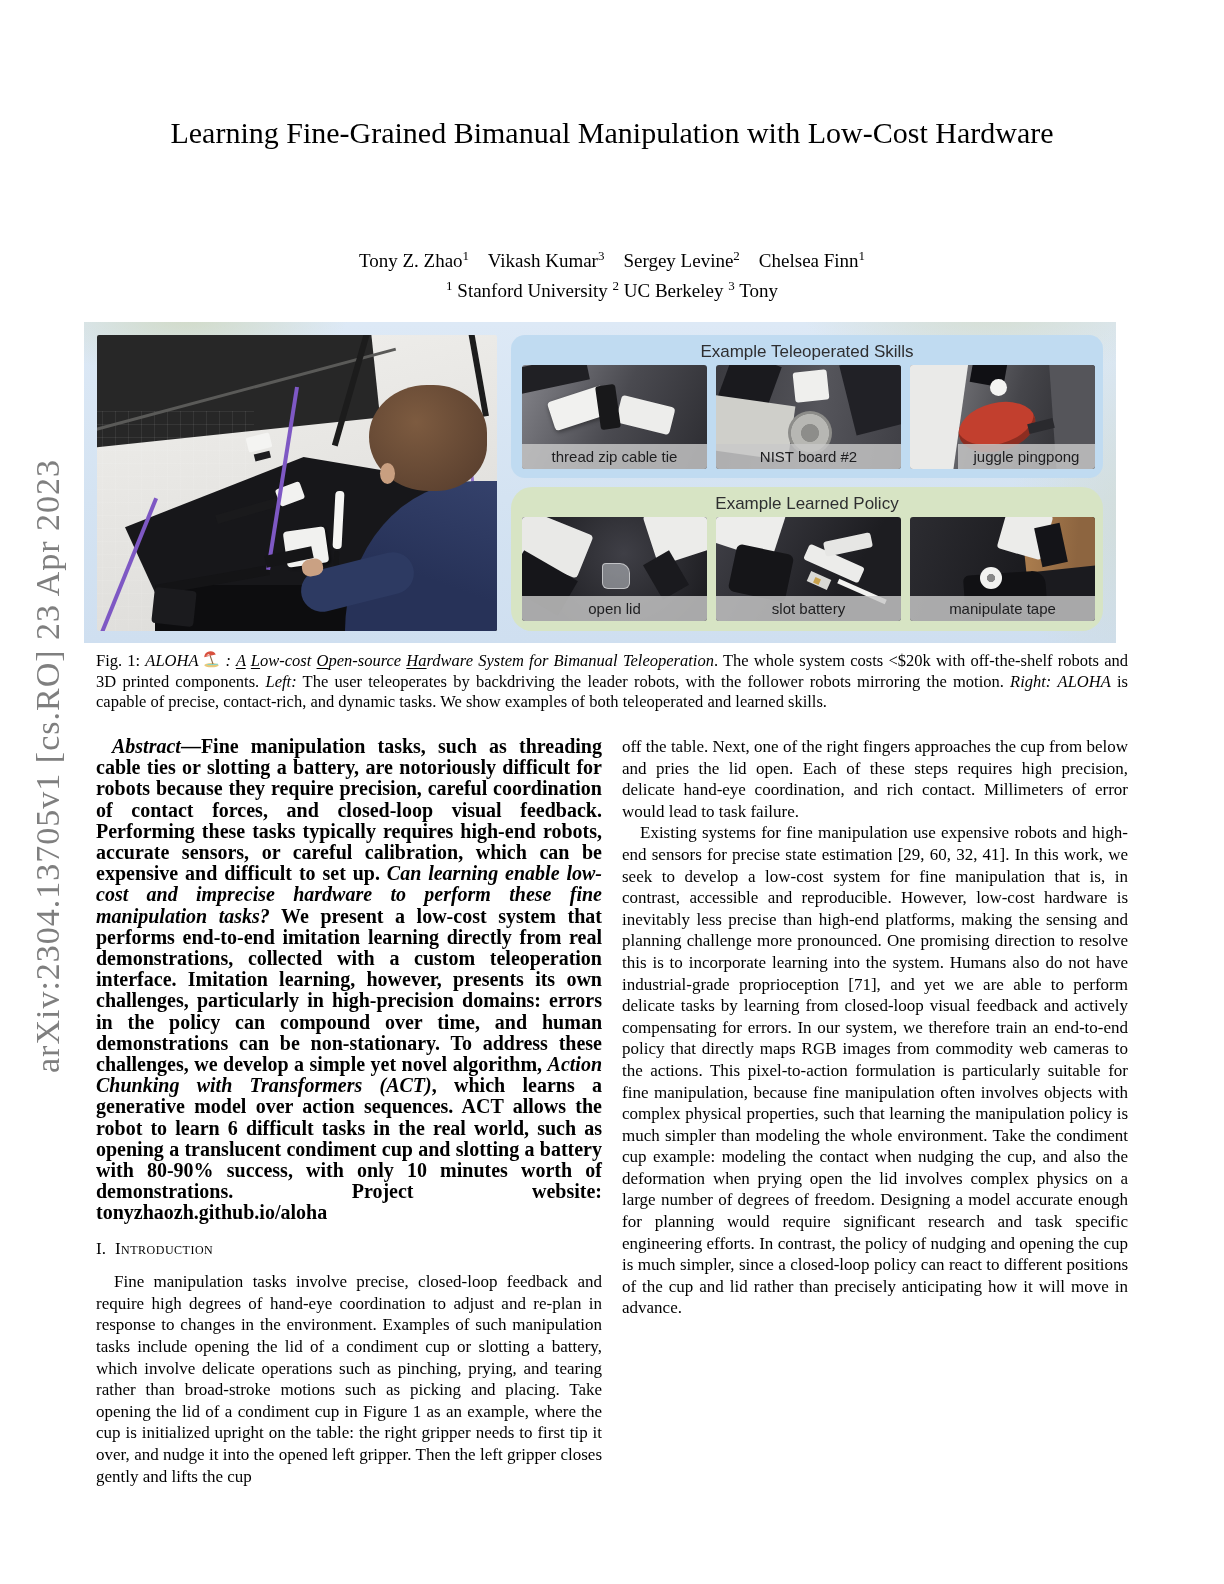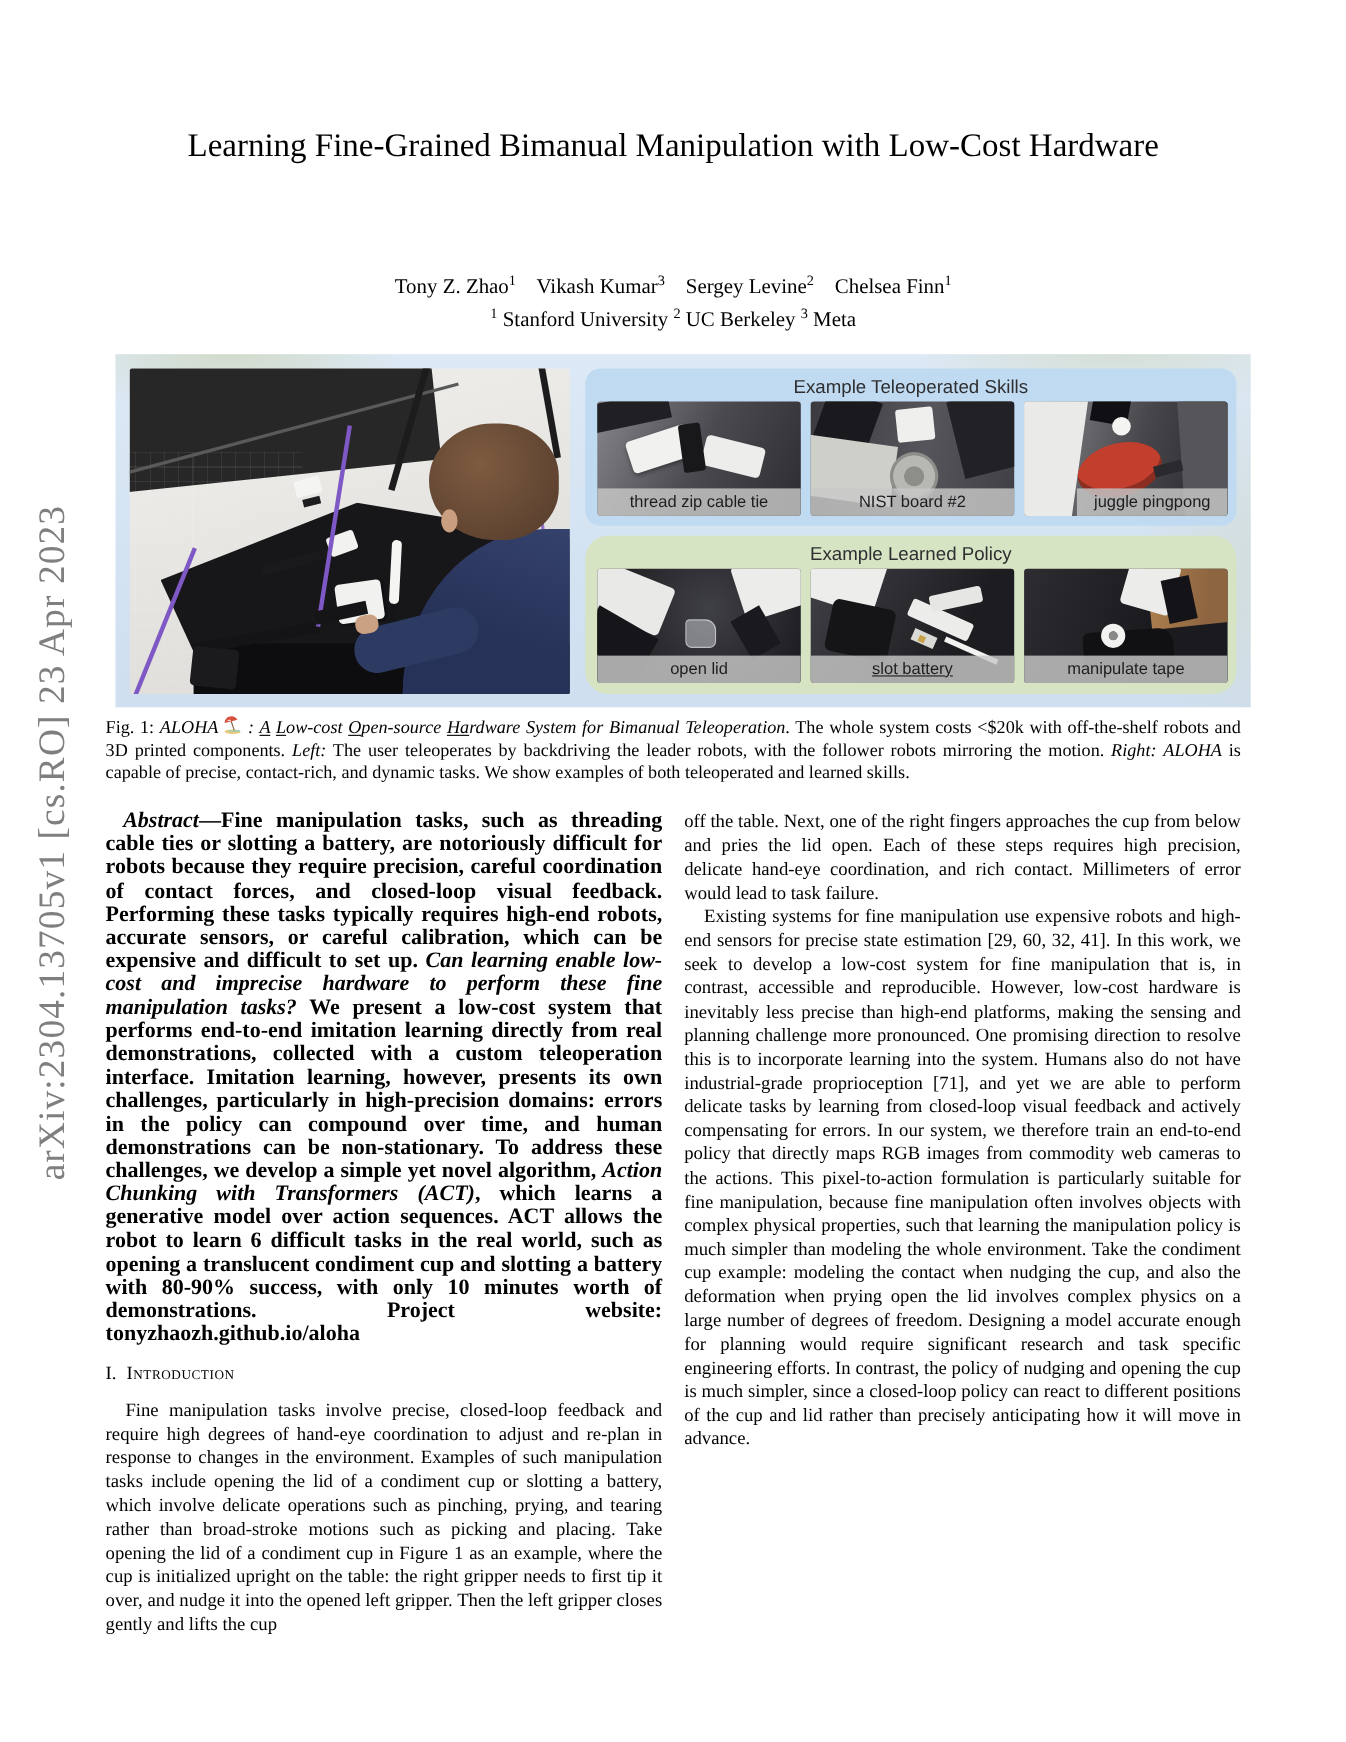--- a/index.html
+++ b/index.html
@@ -14,21 +14,21 @@
   
   .title{position:absolute;top:106px;left:0;width:100%;text-align:center;
          font-size:30px;line-height:54px;font-weight:400;}
   .authors{position:absolute;top:250px;left:0;width:100%;text-align:center;
            font-size:19px;white-space:pre-wrap;}
   .affils{position:absolute;top:280px;left:0;width:100%;text-align:center;
           font-size:19px;white-space:pre-wrap;}
   .sup{font-size:13px;position:relative;top:-7px;}
 
   
-  .fig{position:absolute;left:105px;top:322px;width:1032px;height:321px;overflow:hidden;
+  .fig{position:absolute;left:84px;top:322px;width:1032px;height:321px;overflow:hidden;
        background:
         radial-gradient(ellipse 230px 90px at 10% -2%, rgba(199,206,160,.55), transparent 70%),
         radial-gradient(ellipse 280px 110px at 88% -6%, rgba(203,208,166,.5), transparent 70%),
         radial-gradient(ellipse 160px 260px at 101% 60%, rgba(208,212,178,.35), transparent 72%),
         linear-gradient(180deg,#dde9f6 0%,#d4e3f2 55%,#cfdff0 100%);}
 
   
   .ph{position:absolute;left:13px;top:13px;width:400px;height:296px;overflow:hidden;border-radius:2px;
       background:linear-gradient(165deg,#f1f0ed 0%,#e7e6e3 45%,#dad9d6 100%);}
   .ph div{position:absolute;}
@@ -142,21 +142,21 @@
 </style>
 </head>
 <body>
 
 <div class="page">
 
   <div class="arxiv">arXiv:2304.13705v1  [cs.RO]  23 Apr 2023</div>
 
   <div class="title">Learning Fine-Grained Bimanual Manipulation with Low-Cost Hardware</div>
   <div class="authors"><span>Tony Z. Zhao</span><span class="sup">1</span><span>    Vikash Kumar</span><span class="sup">3</span><span>    Sergey Levine</span><span class="sup">2</span><span>    Chelsea Finn</span><span class="sup">1</span></div>
-  <div class="affils"><span class="sup">1</span><span> Stanford University </span><span class="sup">2</span><span> UC Berkeley </span><span class="sup">3</span><span> Meta</span></div>
+  <div class="affils"><span class="sup">1</span><span> Stanford University </span><span class="sup">2</span><span> UC Berkeley </span><span class="sup">3</span><span> Tony</span></div>
 
   <div class="fig">
 
     <div class="ph">
       <div class="dk"></div>
       <div class="cl"></div>
       <div class="cable"></div>
       <div class="pole-t"></div>
       <div class="pole-r"></div>
       <div class="tbl"></div>
@@ -224,21 +224,21 @@
           <div class="tcap" style="background: rgba(200, 200, 200, 0.82);">open lid</div>
         </div>
         <div class="thumb t5">
           <div class="a"></div>
           <div class="b"></div>
           <div class="c"></div>
           <div class="d"></div>
           <div class="e"></div>
           <div class="f"></div>
           <div class="g"></div>
-          <div class="tcap" style="background: rgba(200, 200, 200, 0.82); text-decoration: underline;">slot battery</div>
+          <div class="tcap" style="background: rgba(200, 200, 200, 0.82);">slot battery</div>
         </div>
         <div class="thumb t6">
           <div class="a"></div>
           <div class="b"></div>
           <div class="c"></div>
           <div class="d"></div>
           <div class="e"></div>
           <div class="tcap" style="background: rgba(200, 200, 200, 0.82);">manipulate tape</div>
         </div>
       </div>

